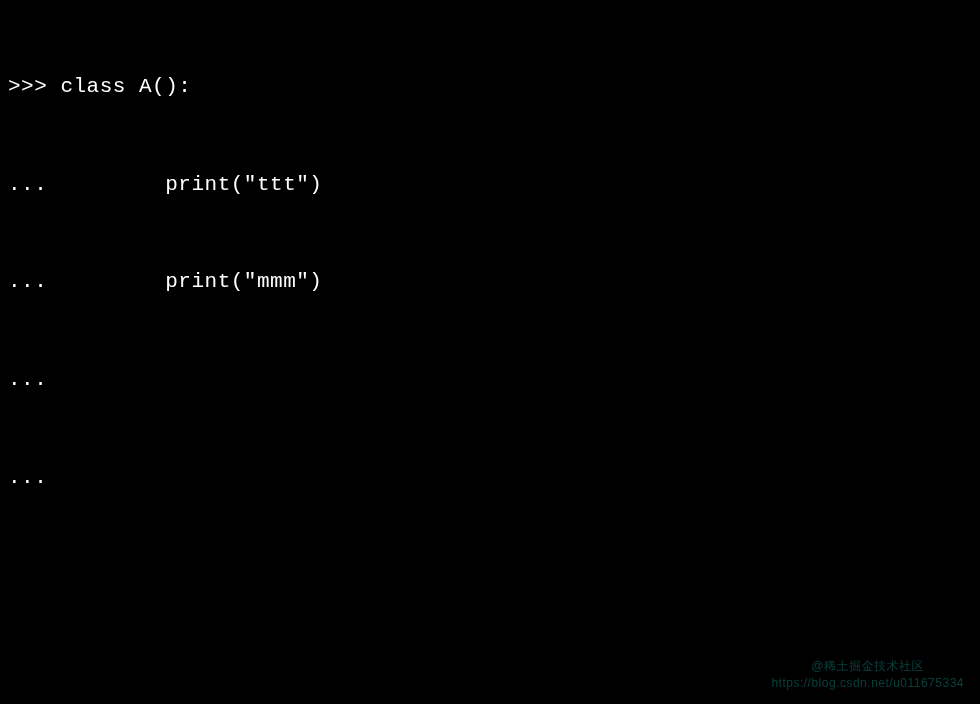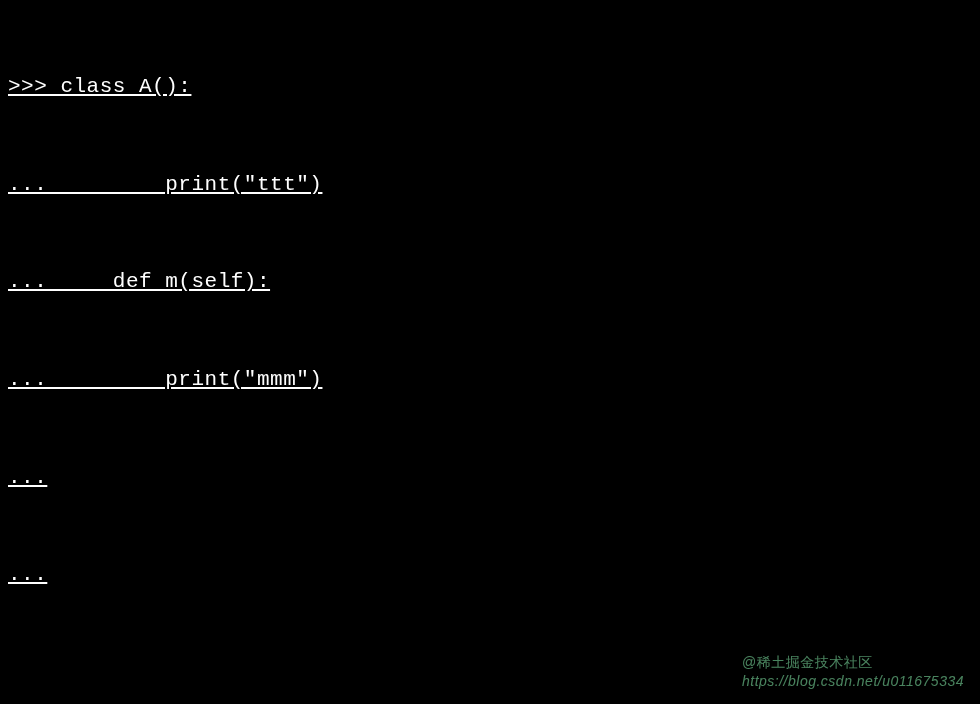--- a/index.html
+++ b/index.html
@@ -18,48 +18,45 @@
       height: 704px;
       overflow: hidden;
       position: relative;
       letter-spacing: 0.5px;
     }
     .terminal {
       white-space: pre;
     }
     .line {
       display: block;
-      text-decoration: underline;
     }
     .watermark {
       position: absolute;
       bottom: 12px;
       right: 16px;
-      color: #86efac;
-      font-size: 14px;
-      text-align: left;
+      color: #0f766e;
+      font-size: 12px;
+      text-align: center;
       font-family: sans-serif;
       line-height: 1.4;
       opacity: 0.55;
     }
     .watermark-top {
       display: block;
     }
     .watermark-bottom {
       display: block;
-      font-style: italic;
     }
   </style>
 </head>
 <body>
 
 <div class="terminal">
   <span class="line">&gt;&gt;&gt; class A():</span>
   <span class="line">...         print("ttt")</span>
-  <span class="line">...     def m(self):</span>
   <span class="line">...         print("mmm")</span>
   <span class="line">...</span>
   <span class="line">...</span>
   
   
   
   
   
   
   

